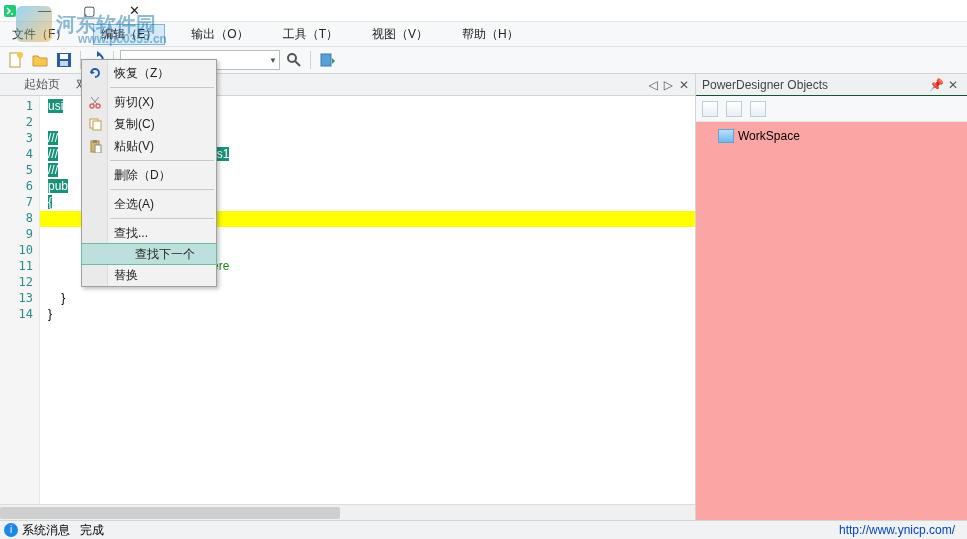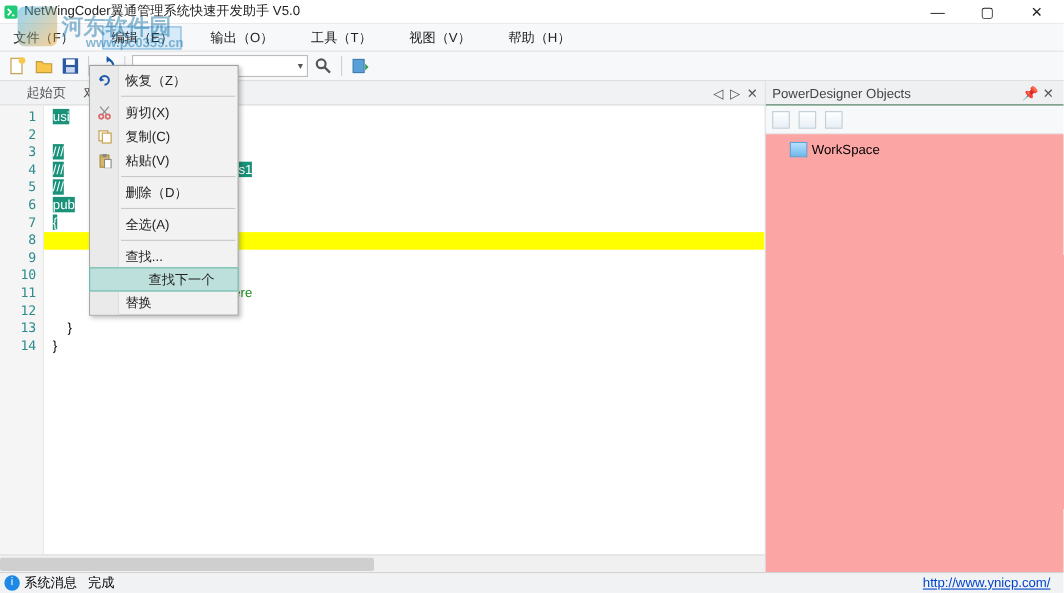--- a/index.html
+++ b/index.html
@@ -48,21 +48,21 @@
 .panel-header .ph-title { flex: 1; color: #444; }
 .panel-header .ph-btn { width: 16px; text-align: center; color: #555; }
 .panel-toolbar { height: 26px; background: #f7f8fa; border-bottom: 1px solid #e4e4e4; display: flex; align-items: center; padding: 0 6px; gap: 8px; }
 .panel-toolbar .pt-icon { width: 16px; height: 16px; border: 1px solid #bfcdd6; background: linear-gradient(#fff,#e8eff5); }
 .panel-body { flex: 1; background: #fca5a5; padding: 6px; }
 .tree-item { display: flex; align-items: center; gap: 4px; padding: 1px 0 1px 16px; }
 .tree-item .ti-icon { width: 16px; height: 14px; background: linear-gradient(#b7e0ff,#6fb9ea); border: 1px solid #5ea4d6; }
 
 .statusbar { height: 19px; background: #f1f2f4; border-top: 1px solid #d4d4d4; display: flex; align-items: center; padding: 0 4px; }
 .statusbar .sb-icon { width: 14px; height: 14px; border-radius: 50%; background: #1e88e5; color: #fff; font-size: 10px; text-align: center; line-height: 14px; margin-right: 4px; }
-.statusbar .sb-link { margin-left: auto; color: #0044cc; text-decoration: underline; padding-right: 8px; }
+.statusbar .sb-link { margin-left: auto; color: #0044cc; padding-right: 8px; }
 
 .context-menu { position: absolute; left: 81px; top: 59px; width: 136px; background: #f2f2f2; border: 1px solid #a0a0a0; box-shadow: 2px 2px 4px rgba(0,0,0,.25); z-index: 50; }
 .context-menu .icon-col { position: absolute; left: 0; top: 0; bottom: 0; width: 26px; background: #eaeaea; border-right: 1px solid #dcdcdc; }
 .context-menu .cm-item { position: relative; height: 22px; display: flex; align-items: center; padding-left: 32px; color: #222; }
 .context-menu .cm-item.hover { background: #bde0dc; border: 1px solid #6fb9a9; margin: -1px; z-index: 1; justify-content: center; }
 .context-menu .cm-sep { height: 1px; background: #c8c8c8; margin: 3px 2px 3px 28px; }
 .context-menu .cm-icon { position: absolute; left: 4px; width: 18px; height: 18px; display: flex; align-items: center; justify-content: center; }
 .context-menu .cm-item.first { margin-top: 2px; }
 
 svg { display: block; }
@@ -75,21 +75,20 @@
   <span class="wm-url">www.pc0359.cn</span>
 </div>
 
 <div class="titlebar">
   <span class="app-icon">
     <svg width="16" height="16">
         <rect x="2" y="2" width="12" height="12" fill="#2c7" rx="2"></rect>
         <path d="M5 5 L8 8 L5 11 M9 11 L11 11" stroke="#fff" stroke-width="1.5" fill="none"></path>
       </svg>
   </span>
-  <span class="title-text">NetWingCoder翼通管理系统快速开发助手 V5.0</span>
   <div class="window-btns">
     <div>—</div>
     <div>▢</div>
     <div>✕</div>
   </div>
 </div>
 
 <div class="menubar">
   <span class="menu-item">文件（F）</span>
   <span class="menu-item open">编辑（E）</span>

